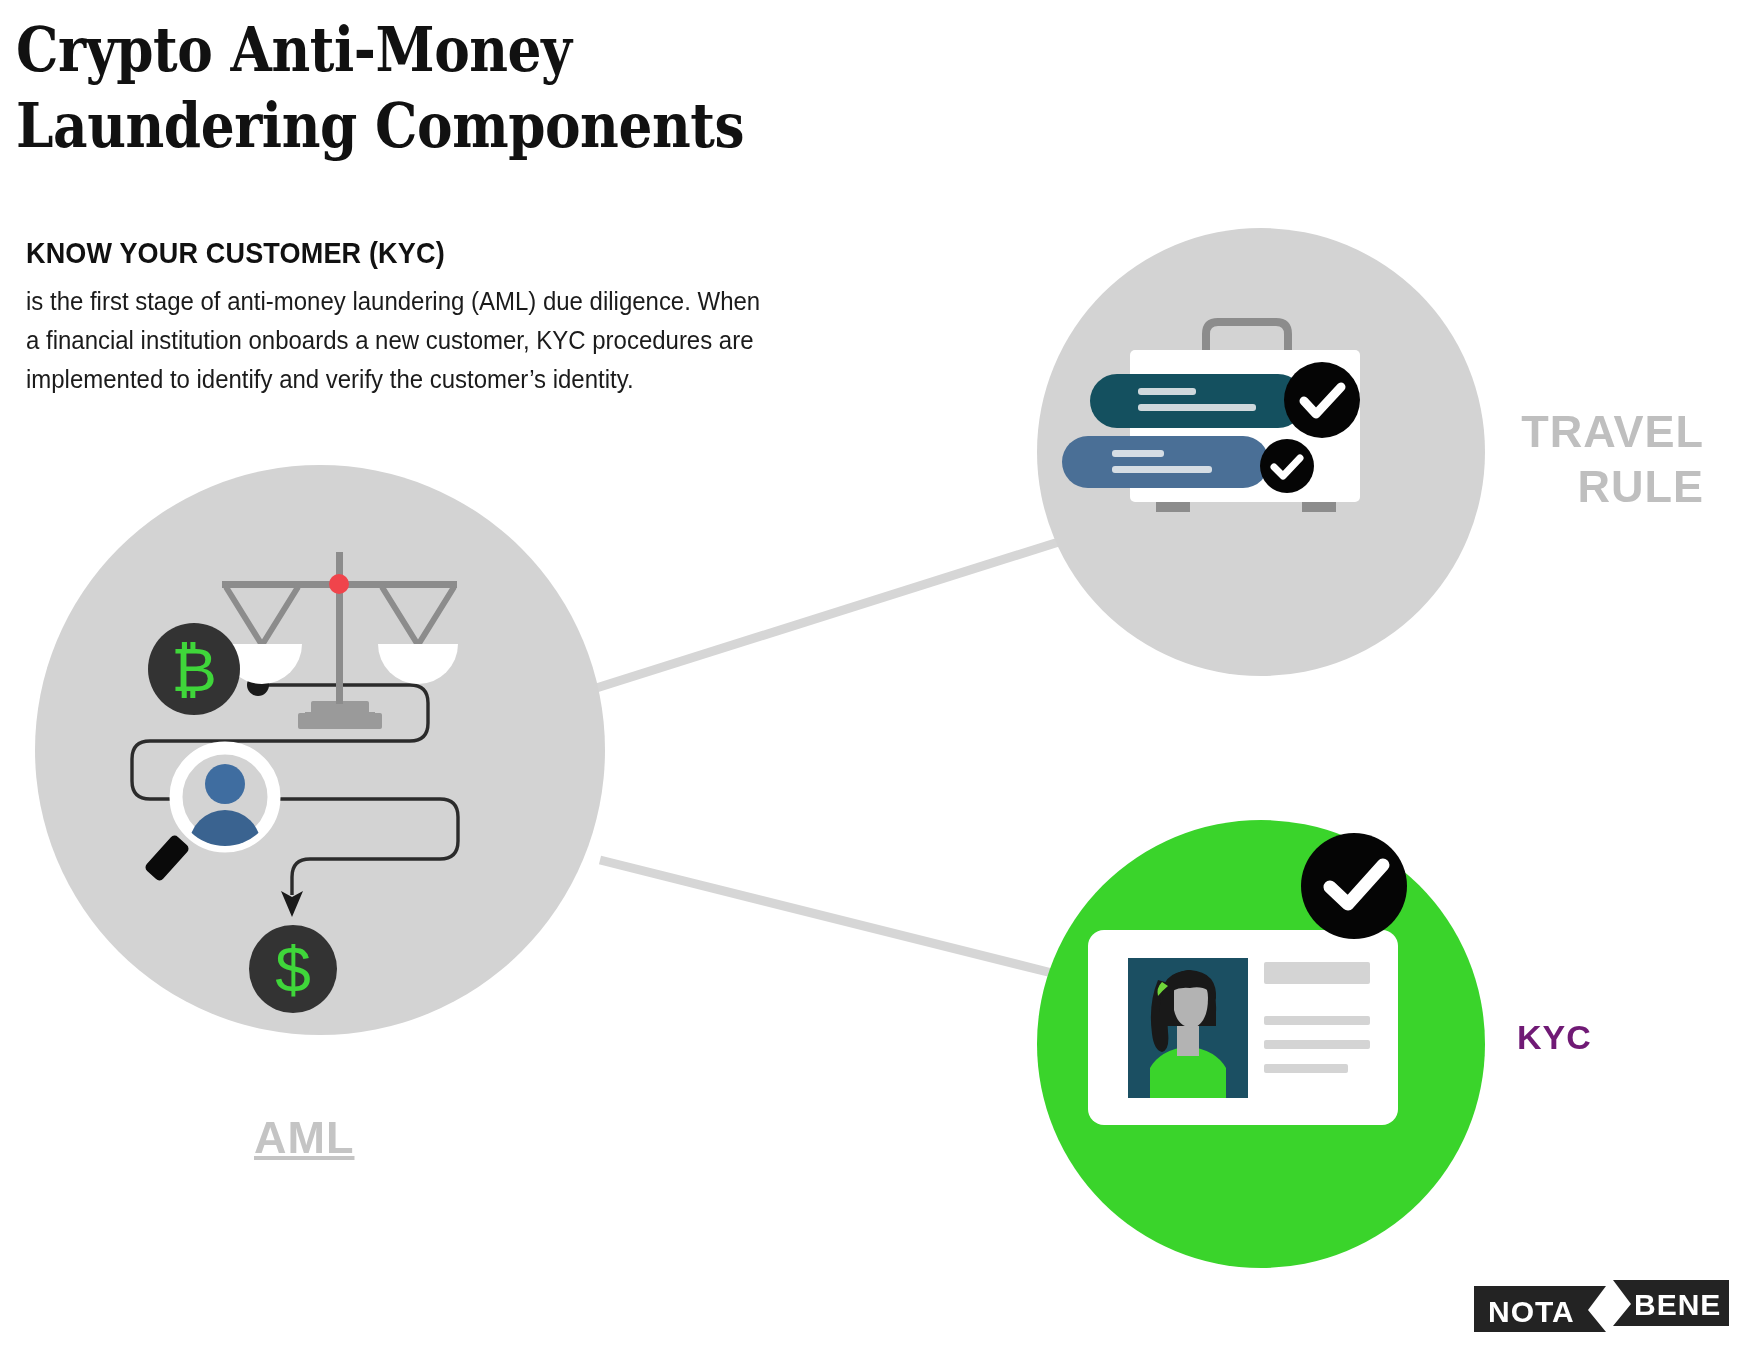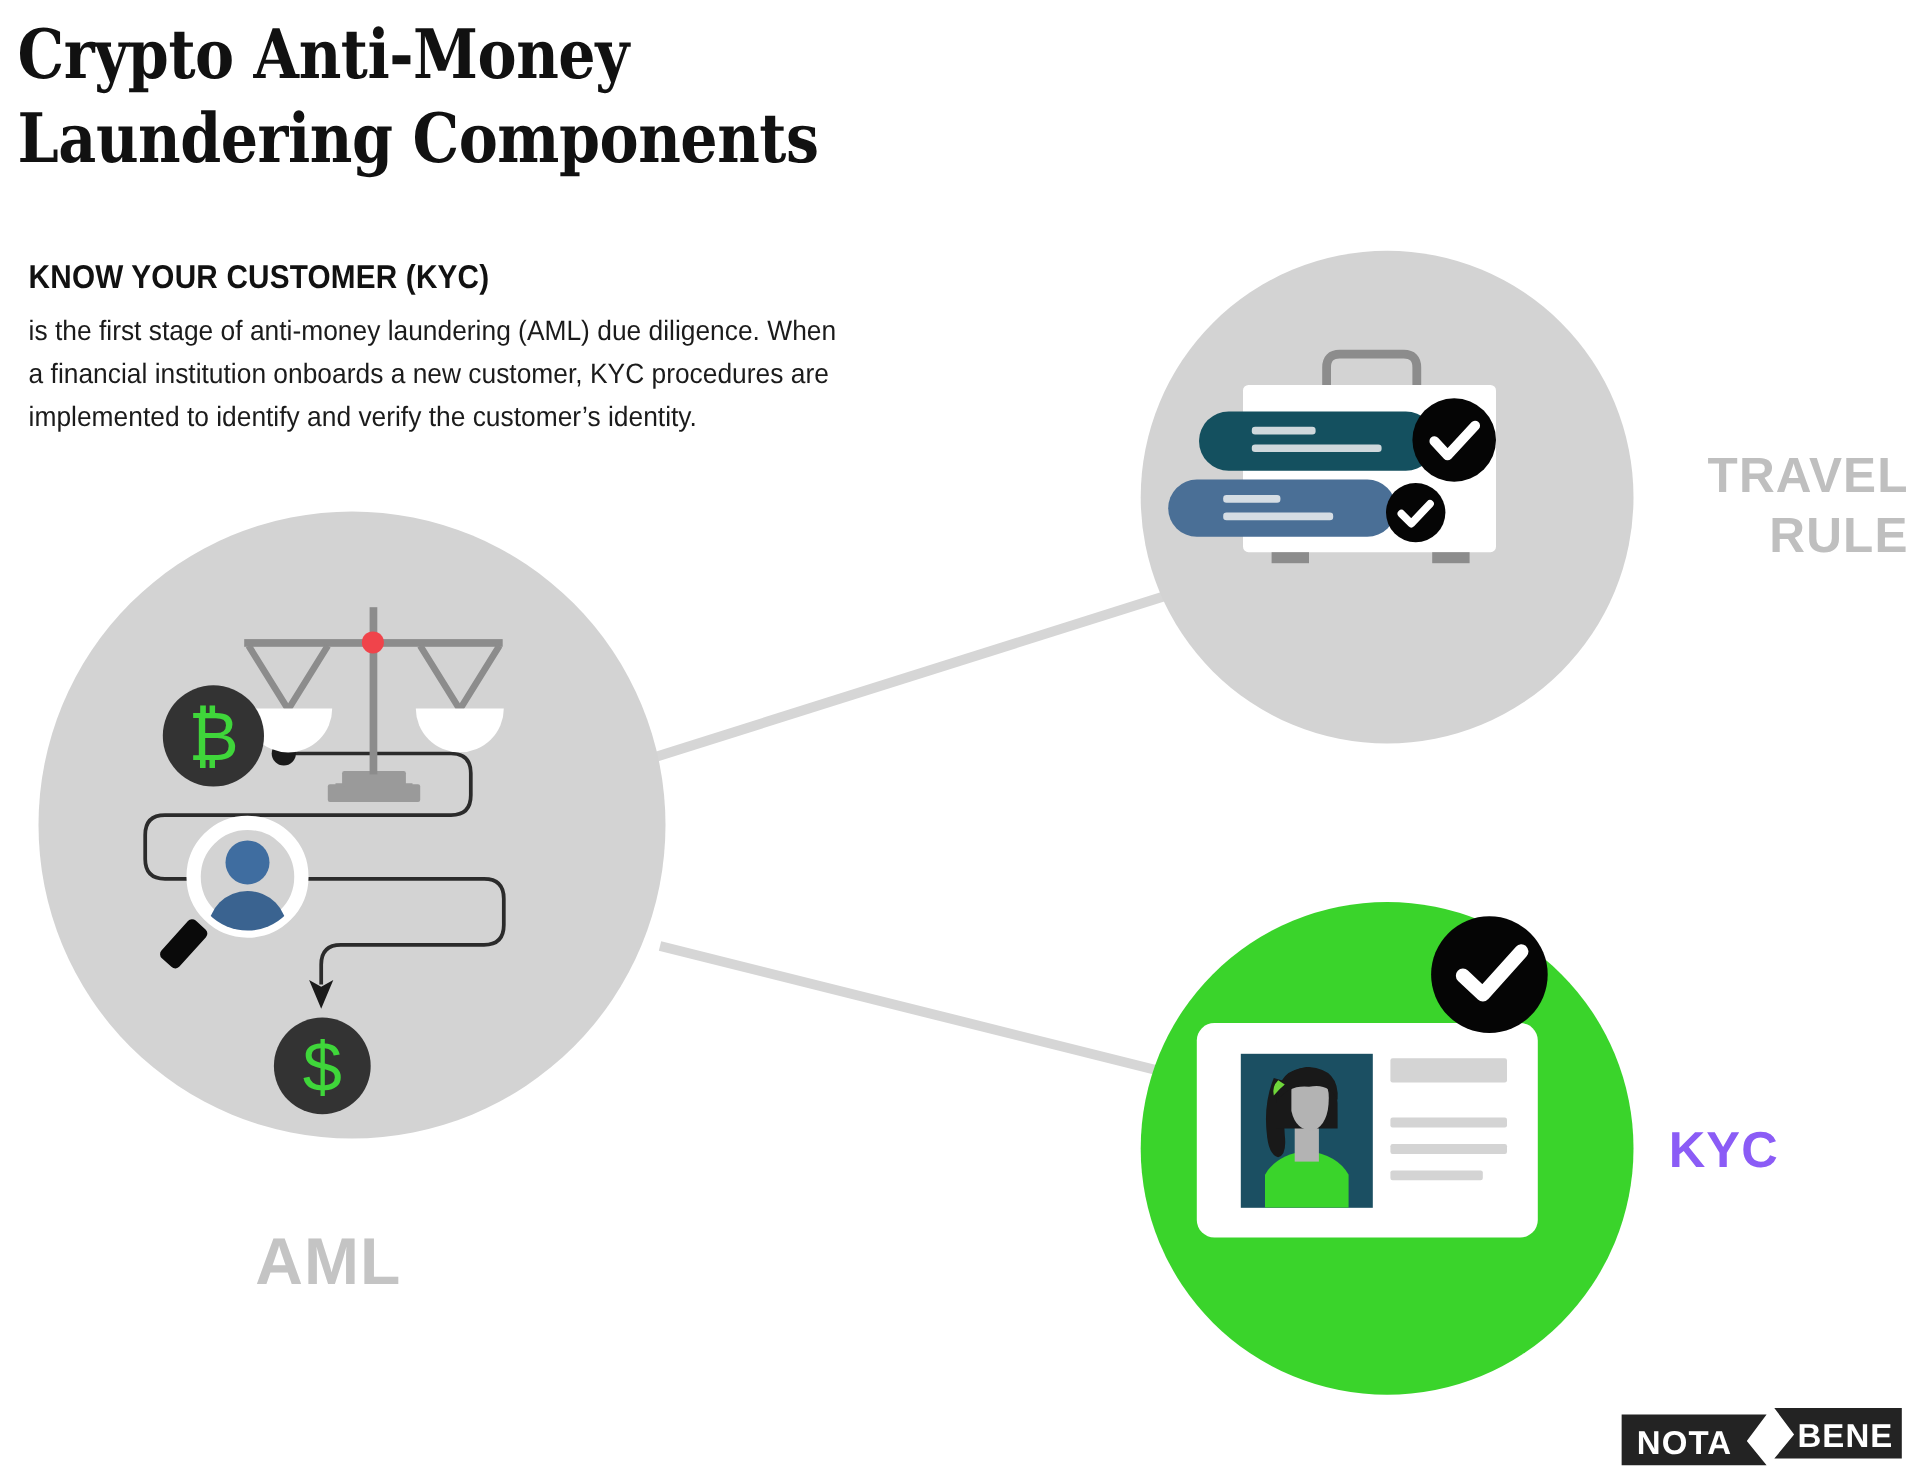--- a/index.html
+++ b/index.html
@@ -99,40 +99,41 @@
   }
 
   
   .node-label {
     position: absolute;
     font-family: "Liberation Sans", sans-serif;
     font-weight: 700;
     letter-spacing: 1px;
   }
   #aml-label {
-    left: 232px;
+    left: 254px;
     top: 1112px;
-    font-size: 60px;
+    font-size: 45px;
     color: #c4c4c4;
+    text-decoration: underline;
   }
   #travel-rule-label {
-    left: 1510px;
+    left: 1479px;
     top: 405px;
     width: 225px;
     text-align: right;
     font-size: 45px;
     line-height: 1.22;
     color: #bfbfbf;
     white-space: pre-line;
   }
   #kyc-label {
     left: 1517px;
     top: 1018px;
-    font-size: 46px;
-    color: #8b5cf6;
+    font-size: 34px;
+    color: #701a75;
   }
 
   
   .illus {
     position: absolute;
     overflow: visible;
   }
   #aml-illus  { left: 110px;  top: 545px; }
   #tr-illus   { left: 1100px; top: 320px; }
   #kyc-illus  { left: 1100px; top: 900px; }

